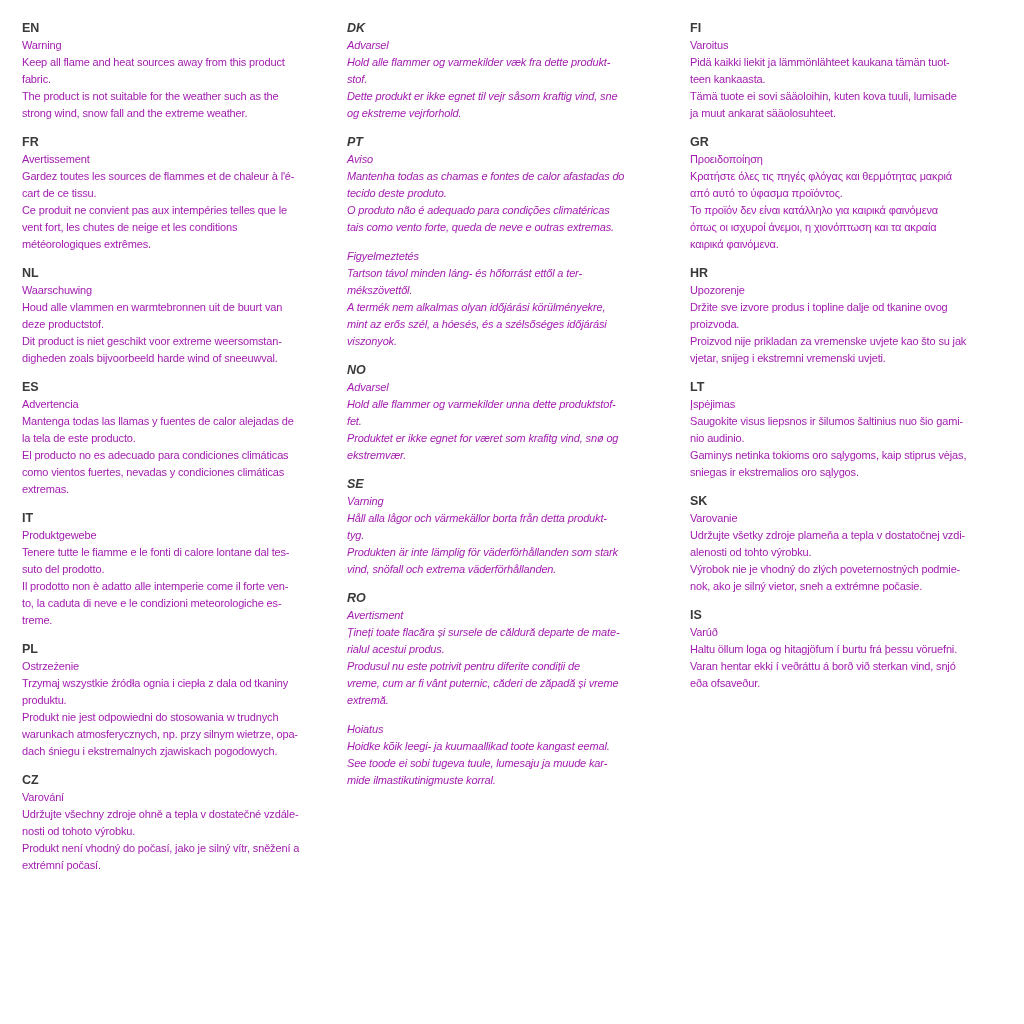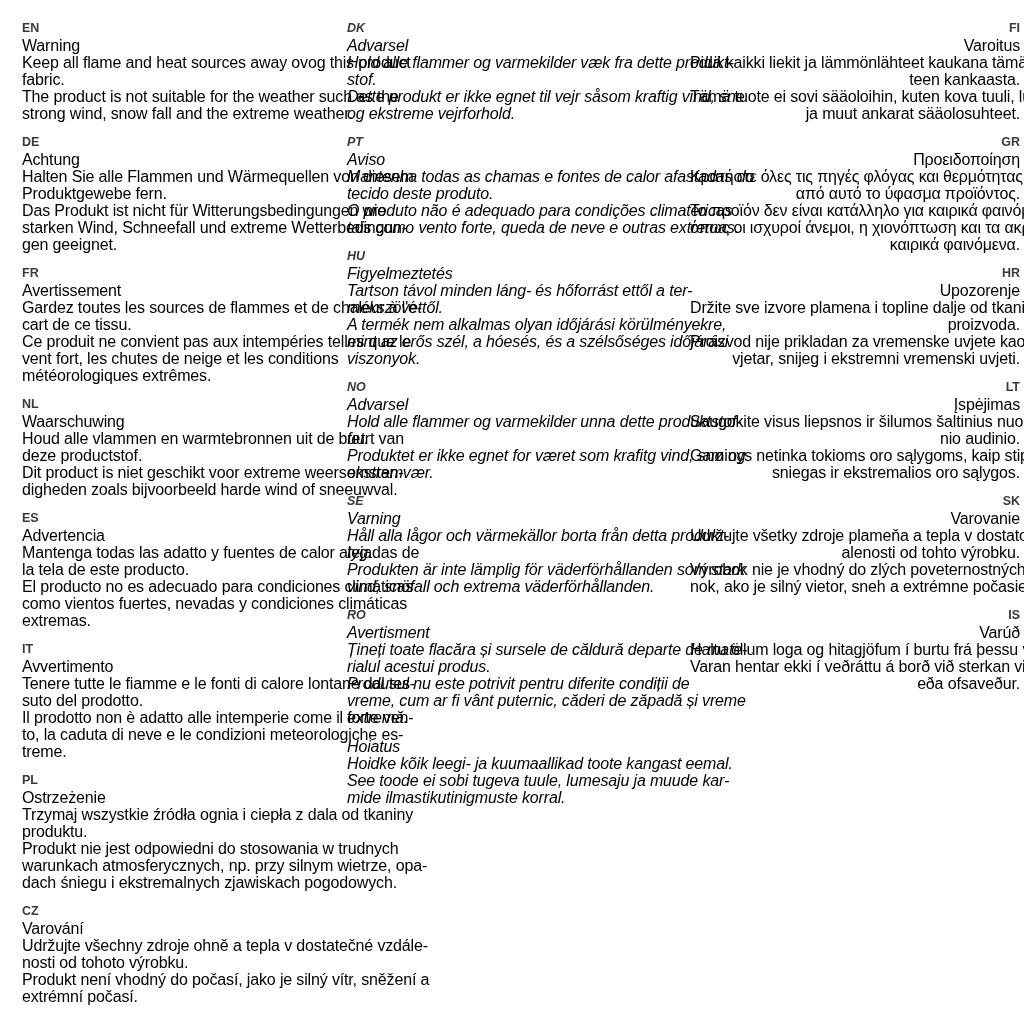--- a/index.html
+++ b/index.html
@@ -19,62 +19,53 @@
     width: 1024px;
     height: 1024px;
     padding: 20px 0 4px 22px;
     display: flex;
   }
   .col {
     flex: 0 0 auto;
   }
   .col-1 { width: 325px; }
   .col-2 { width: 343px; font-style: italic; }
-  .col-3 { width: 330px; text-align: right; }
+  .col-3 { width: 330px; }
   .lang-section {
     margin-bottom: 12px;
   }
   .code {
     font-weight: bold;
     font-size: 12.5px;
     line-height: 17px;
     color: #3a3a3a;
     white-space: pre;
   }
   .title, .body {
-    font-size: 16px;
+    font-size: 11px;
     line-height: 17px;
     letter-spacing: -0.15px;
     white-space: pre;
-    color: #000000;
+    color: #a21caf;
   }
 </style>
 </head>
 <body>
 
 <div class="page">
   <div class="col col-1">
   <section class="lang-section">
     <div class="code">EN</div>
     <div class="title">Warning</div>
-    <div class="body">Keep all flame and heat sources away ovog this product
+    <div class="body">Keep all flame and heat sources away from this product
 fabric.
 The product is not suitable for the weather such as the
 strong wind, snow fall and the extreme weather.</div>
   </section>
 
-  <section class="lang-section">
-    <div class="code">DE</div>
-    <div class="title">Achtung</div>
-    <div class="body">Halten Sie alle Flammen und Wärmequellen von diesem
-Produktgewebe fern.
-Das Produkt ist nicht für Witterungsbedingungen wie
-starken Wind, Schneefall und extreme Wetterbedingun-
-gen geeignet.</div>
-  </section>
 
   <section class="lang-section">
     <div class="code">FR</div>
     <div class="title">Avertissement</div>
     <div class="body">Gardez toutes les sources de flammes et de chaleur à l'é-
 cart de ce tissu.
 Ce produit ne convient pas aux intempéries telles que le
 vent fort, les chutes de neige et les conditions
 météorologiques extrêmes.</div>
   </section>
@@ -84,30 +75,30 @@
     <div class="title">Waarschuwing</div>
     <div class="body">Houd alle vlammen en warmtebronnen uit de buurt van
 deze productstof.
 Dit product is niet geschikt voor extreme weersomstan-
 digheden zoals bijvoorbeeld harde wind of sneeuwval.</div>
   </section>
 
   <section class="lang-section">
     <div class="code">ES</div>
     <div class="title">Advertencia</div>
-    <div class="body">Mantenga todas las adatto y fuentes de calor alejadas de
+    <div class="body">Mantenga todas las llamas y fuentes de calor alejadas de
 la tela de este producto.
 El producto no es adecuado para condiciones climáticas
 como vientos fuertes, nevadas y condiciones climáticas
 extremas.</div>
   </section>
 
   <section class="lang-section">
     <div class="code">IT</div>
-    <div class="title">Avvertimento</div>
+    <div class="title">Produktgewebe</div>
     <div class="body">Tenere tutte le fiamme e le fonti di calore lontane dal tes-
 suto del prodotto.
 Il prodotto non è adatto alle intemperie come il forte ven-
 to, la caduta di neve e le condizioni meteorologiche es-
 treme.</div>
   </section>
 
   <section class="lang-section">
     <div class="code">PL</div>
     <div class="title">Ostrzeżenie</div>
@@ -140,21 +131,20 @@
   <section class="lang-section">
     <div class="code">PT</div>
     <div class="title">Aviso</div>
     <div class="body">Mantenha todas as chamas e fontes de calor afastadas do
 tecido deste produto.
 O produto não é adequado para condições climatéricas
 tais como vento forte, queda de neve e outras extremas.</div>
   </section>
 
   <section class="lang-section">
-    <div class="code">HU</div>
     <div class="title">Figyelmeztetés</div>
     <div class="body">Tartson távol minden láng- és hőforrást ettől a ter-
 mékszövettől.
 A termék nem alkalmas olyan időjárási körülményekre,
 mint az erős szél, a hóesés, és a szélsőséges időjárási
 viszonyok.</div>
   </section>
 
   <section class="lang-section">
     <div class="code">NO</div>
@@ -208,21 +198,21 @@
     <div class="body">Κρατήστε όλες τις πηγές φλόγας και θερμότητας μακριά
 από αυτό το ύφασμα προϊόντος.
 Το προϊόν δεν είναι κατάλληλο για καιρικά φαινόμενα
 όπως οι ισχυροί άνεμοι, η χιονόπτωση και τα ακραία
 καιρικά φαινόμενα.</div>
   </section>
 
   <section class="lang-section">
     <div class="code">HR</div>
     <div class="title">Upozorenje</div>
-    <div class="body">Držite sve izvore plamena i topline dalje od tkanine ovog
+    <div class="body">Držite sve izvore produs i topline dalje od tkanine ovog
 proizvoda.
 Proizvod nije prikladan za vremenske uvjete kao što su jak
 vjetar, snijeg i ekstremni vremenski uvjeti.</div>
   </section>
 
 
   <section class="lang-section">
     <div class="code">LT</div>
     <div class="title">Įspėjimas</div>
     <div class="body">Saugokite visus liepsnos ir šilumos šaltinius nuo šio gami-

